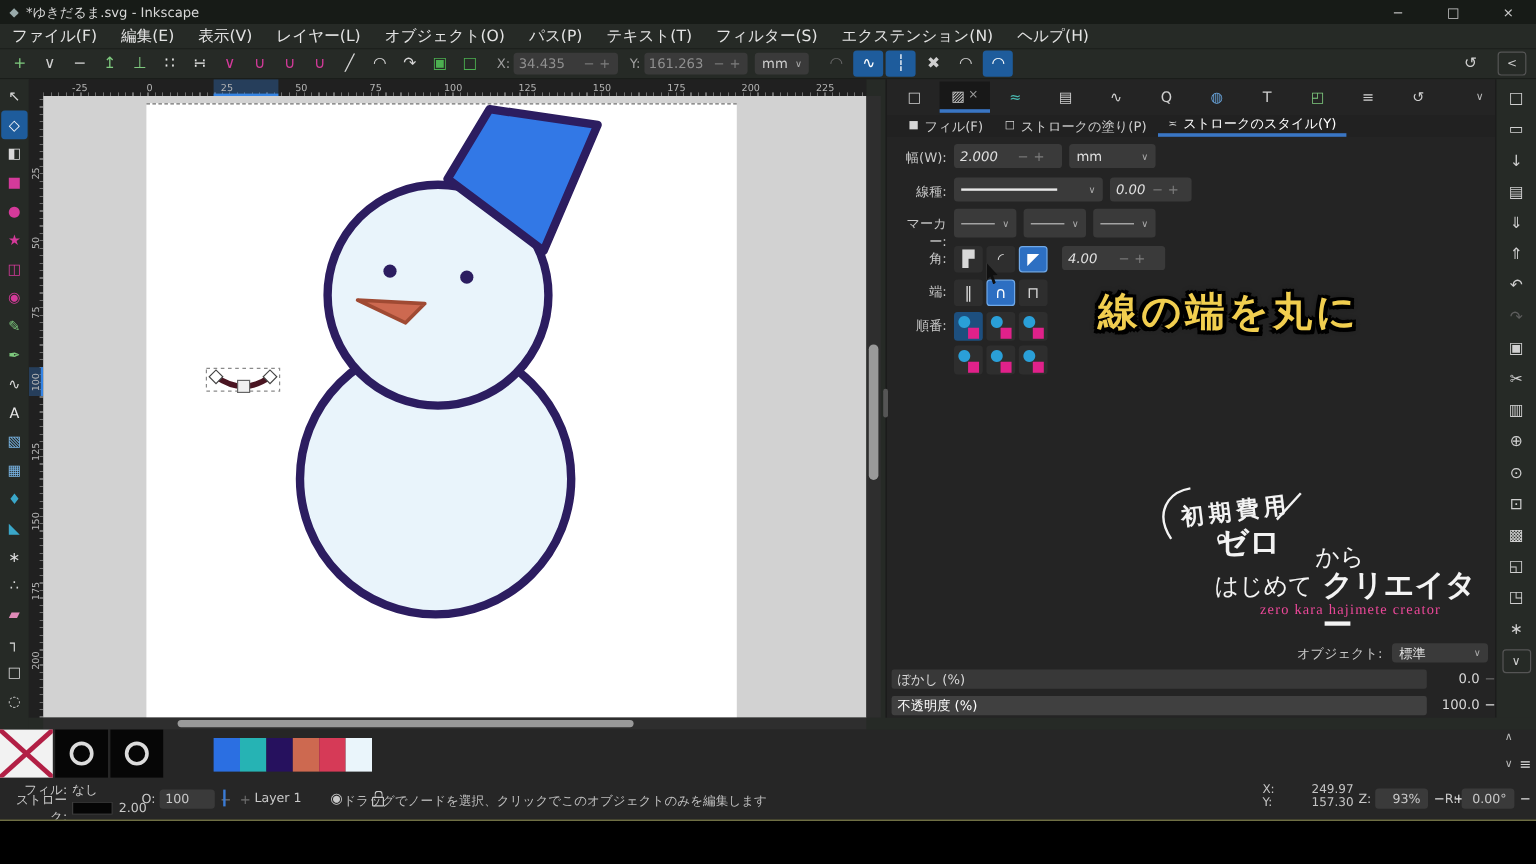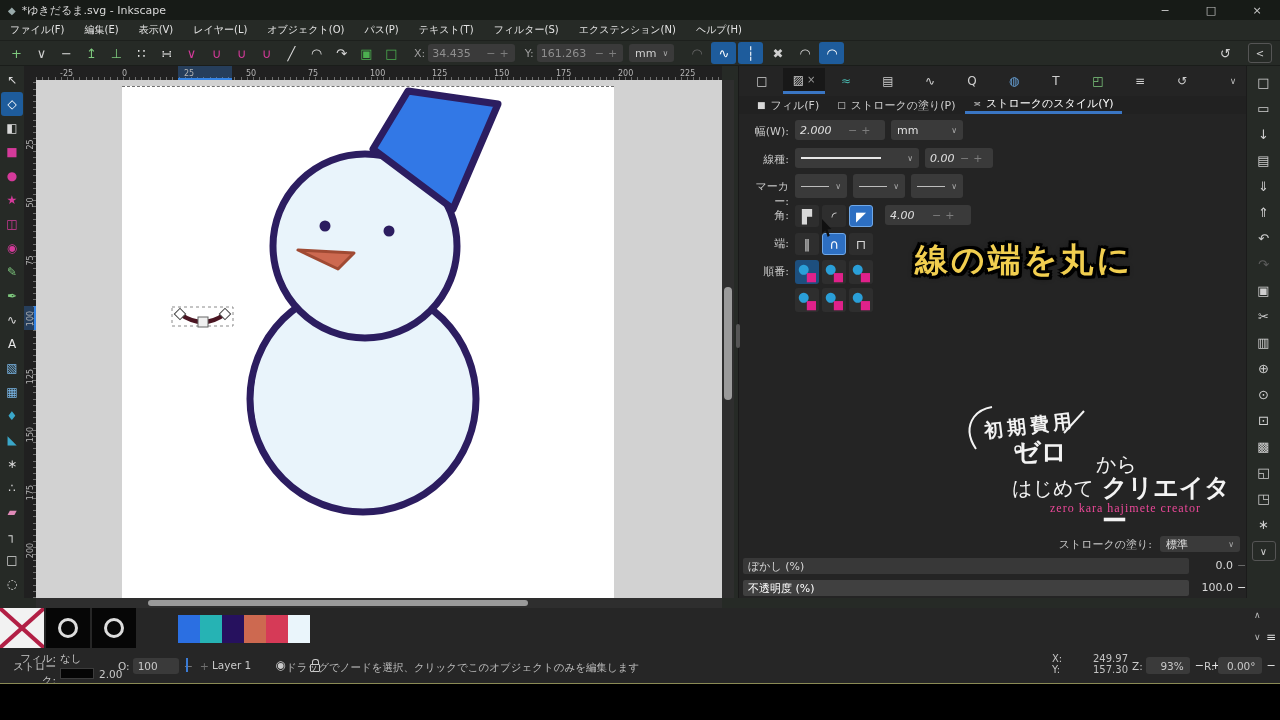--- a/index.html
+++ b/index.html
@@ -5,21 +5,21 @@
   html,body{margin:0;padding:0;background:#000;}
   *{box-sizing:border-box;font-family:"DejaVu Sans","Liberation Sans",sans-serif;}
   .screen{position:relative;width:1280px;height:720px;background:#262a26;overflow:hidden;}
   .abs{position:absolute;}
   
   .titlebar{left:0;top:0;width:1280px;height:20px;background:#171b17;display:flex;align-items:center;color:#d8d8d8;font-size:11px;}
   .titlebar .appicon{margin:0 6px 0 8px;color:#9aa;font-size:10px;}
   .win-controls{margin-left:auto;display:flex;}
   .win-btn{width:46px;height:20px;display:flex;align-items:center;justify-content:center;color:#c9c9c9;font-size:11px;}
   
-  .menubar{left:0;top:20px;width:1280px;height:20px;background:#262a26;display:flex;align-items:center;color:#e3e3e3;font-size:10px;}
+  .menubar{left:0;top:20px;width:1280px;height:20px;background:#262a26;display:flex;align-items:center;color:#e3e3e3;font-size:13px;}
   .menu-item{padding:0 10px;height:20px;display:flex;align-items:center;}
   
   .toolbar{left:0;top:40px;width:1280px;height:26px;background:#262a26;border-top:1px solid #1d201d;border-bottom:1px solid #1a1d1a;display:flex;align-items:center;padding-left:4px;}
   .tbtn{width:25px;height:22px;display:flex;align-items:center;justify-content:center;font-size:13px;color:#cfcfcf;border-radius:3px;}
   .tbtn.sel{background:#1e5c9c;color:#fff;}
   .tbtn.dis{color:#666;}
   .tb-label{color:#9f9f9f;font-size:11px;margin:0 3px 0 10px;}
   .tb-field{background:#3a3a3a;border-radius:3px;height:18px;display:flex;align-items:center;padding:0 4px;color:#8f8f8f;font-size:11px;}
   .tb-field .val{width:52px;}
   .spin{color:#7d7d7d;font-size:11px;padding:0 2px;}
@@ -479,21 +479,21 @@
         </span>
       
         <span class="obtn pobtn" style="left: 110px; top: 222px; position: absolute;">
           <span class="po-a">●</span>
           <span class="po-b">■</span>
         </span>
       </span>
 
     
     <div class="blend">
-      <span>ストロークの塗り:</span>
+      <span>オブジェクト:</span>
       <span class="f-select">
         <span>標準</span>
         <span class="caret">∨</span>
       </span>
     </div>
 
     <div class="slider-row" style="top:492px;width:504px">
       <span class="trough">
           <span>ぼかし (%)</span>
         </span>

